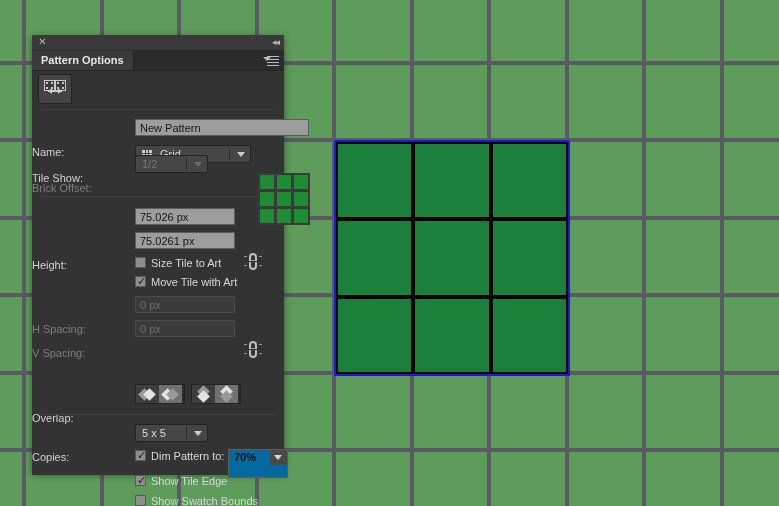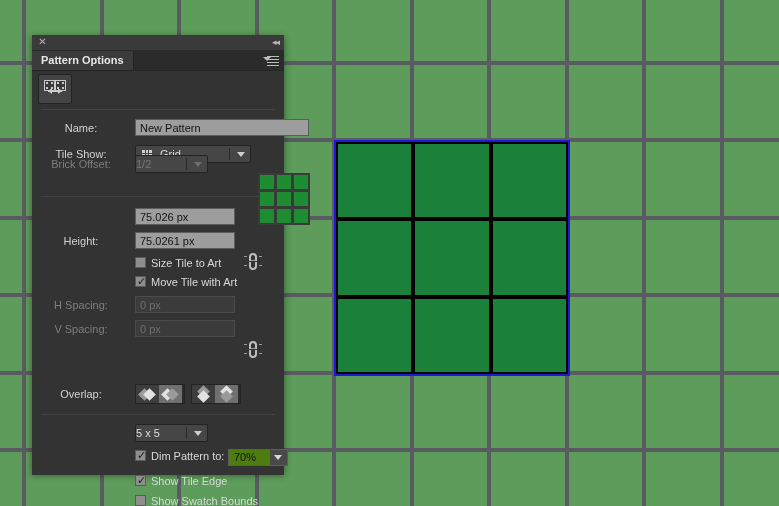--- a/index.html
+++ b/index.html
@@ -80,65 +80,65 @@
     position:absolute;left:6px;top:3px;width:32px;height:28px;
     background:#444444;border:1px solid #232323;border-radius:2px;
   }
   .tool-sq{position:absolute;width:9px;height:9px;border:1px solid #c9c9c9;background:#3b3b3b;}
   .tool-sq i{position:absolute;width:2px;height:2px;background:#c9c9c9;}
 
   .hr{position:absolute;left:9px;width:234px;height:1px;background:#434343;}
 
   .row{position:absolute;left:0;width:252px;height:20px;}
   .lbl{
-    position:absolute;text-align:center;font-size:11px;color:#d2d2d2;
-    line-height:20px;white-space:nowrap;
+    position:absolute;text-align:left;font-size:11px;color:#d2d2d2;
+    line-height:20px;white-space:nowrap;margin-top:24px;
   }
   .lbl.dis{color:#7e7e7e;}
 
   
   .txtfield{
     position:absolute;height:17px;line-height:17px;
     background:#9d9d9d;border:1px solid #5d5d5d;
     color:#141414;font-size:11px;padding:0 4px;
     box-sizing:border-box;overflow:hidden;white-space:nowrap;
   }
   .txtfield.dis{background:#3b3b3b;border-color:#4a4a4a;color:#6e6e6e;}
 
   
   .ddark{
     position:absolute;height:18px;
     background:#464646;border:1px solid #222222;border-radius:2px;
     box-sizing:border-box;
   }
   .ddark .val{
     position:absolute;left:0;top:0;height:16px;line-height:16px;
-    font-size:11px;color:#dcdcdc;white-space:nowrap;
+    font-size:11px;color:#dcdcdc;padding-left:6px;white-space:nowrap;
   }
   .ddark .val.withicon{padding-left:24px;}
   .ddark.dis .val{color:#787878;}
   .ddark .sep{position:absolute;top:2px;width:1px;height:12px;background:#2a2a2a;}
   .ddark .arw{
     position:absolute;top:6px;
     border-left:4px solid transparent;border-right:4px solid transparent;
     border-top:5px solid #cfcfcf;
   }
   .ddark.dis .arw{border-top-color:#6d6d6d;}
 
   
   .gridglyph{
     position:absolute;left:6px;top:4px;width:10px;height:10px;
     background:#cfcfcf;
   }
   .gridglyph .gl{position:absolute;background:#464646;}
 
   
   .dlight{
-    position:absolute;height:17px;
-    background:#4d7c0f;border:1px solid #5d5d5d;box-sizing:border-box;
+    position:absolute;height:29px;
+    background:#0369a1;border:1px solid #5d5d5d;box-sizing:border-box;font-weight:bold;
   }
   .dlight .val{
     position:absolute;left:5px;top:0;height:15px;line-height:15px;
     font-size:11px;color:#141414;
   }
   .dlight .btn{
     position:absolute;right:0;top:0;width:17px;height:15px;background:#494949;
   }
   .dlight .btn .arw{
     position:absolute;left:4px;top:5px;
@@ -427,20 +427,21 @@
         <span class="ovbtn on" style="left:23px;">
           <span class="dia" style="left:7px;top:2px;"></span>
           <span class="dia dim" style="left:7px;top:7px;"></span>
         </span>
       </span>
     </div>
 
     <div class="hr" style="top:343px;"></div>
 
     <div class="row" style="top:352px;">
+      <span class="lbl" style="left:0;width:98px;">Copies:</span>
       <span class="ddark" style="left:103px;top:1px;width:73px;">
         <span class="val">5 x 5</span>
         <span class="sep" style="right:20px;"></span>
         <span class="arw" style="right:5px;"></span>
       </span>
     </div>
 
     <div class="cbrow" style="left:103px;top:378px;">
       <span class="cbox">
           <span class="tick">✓</span>

